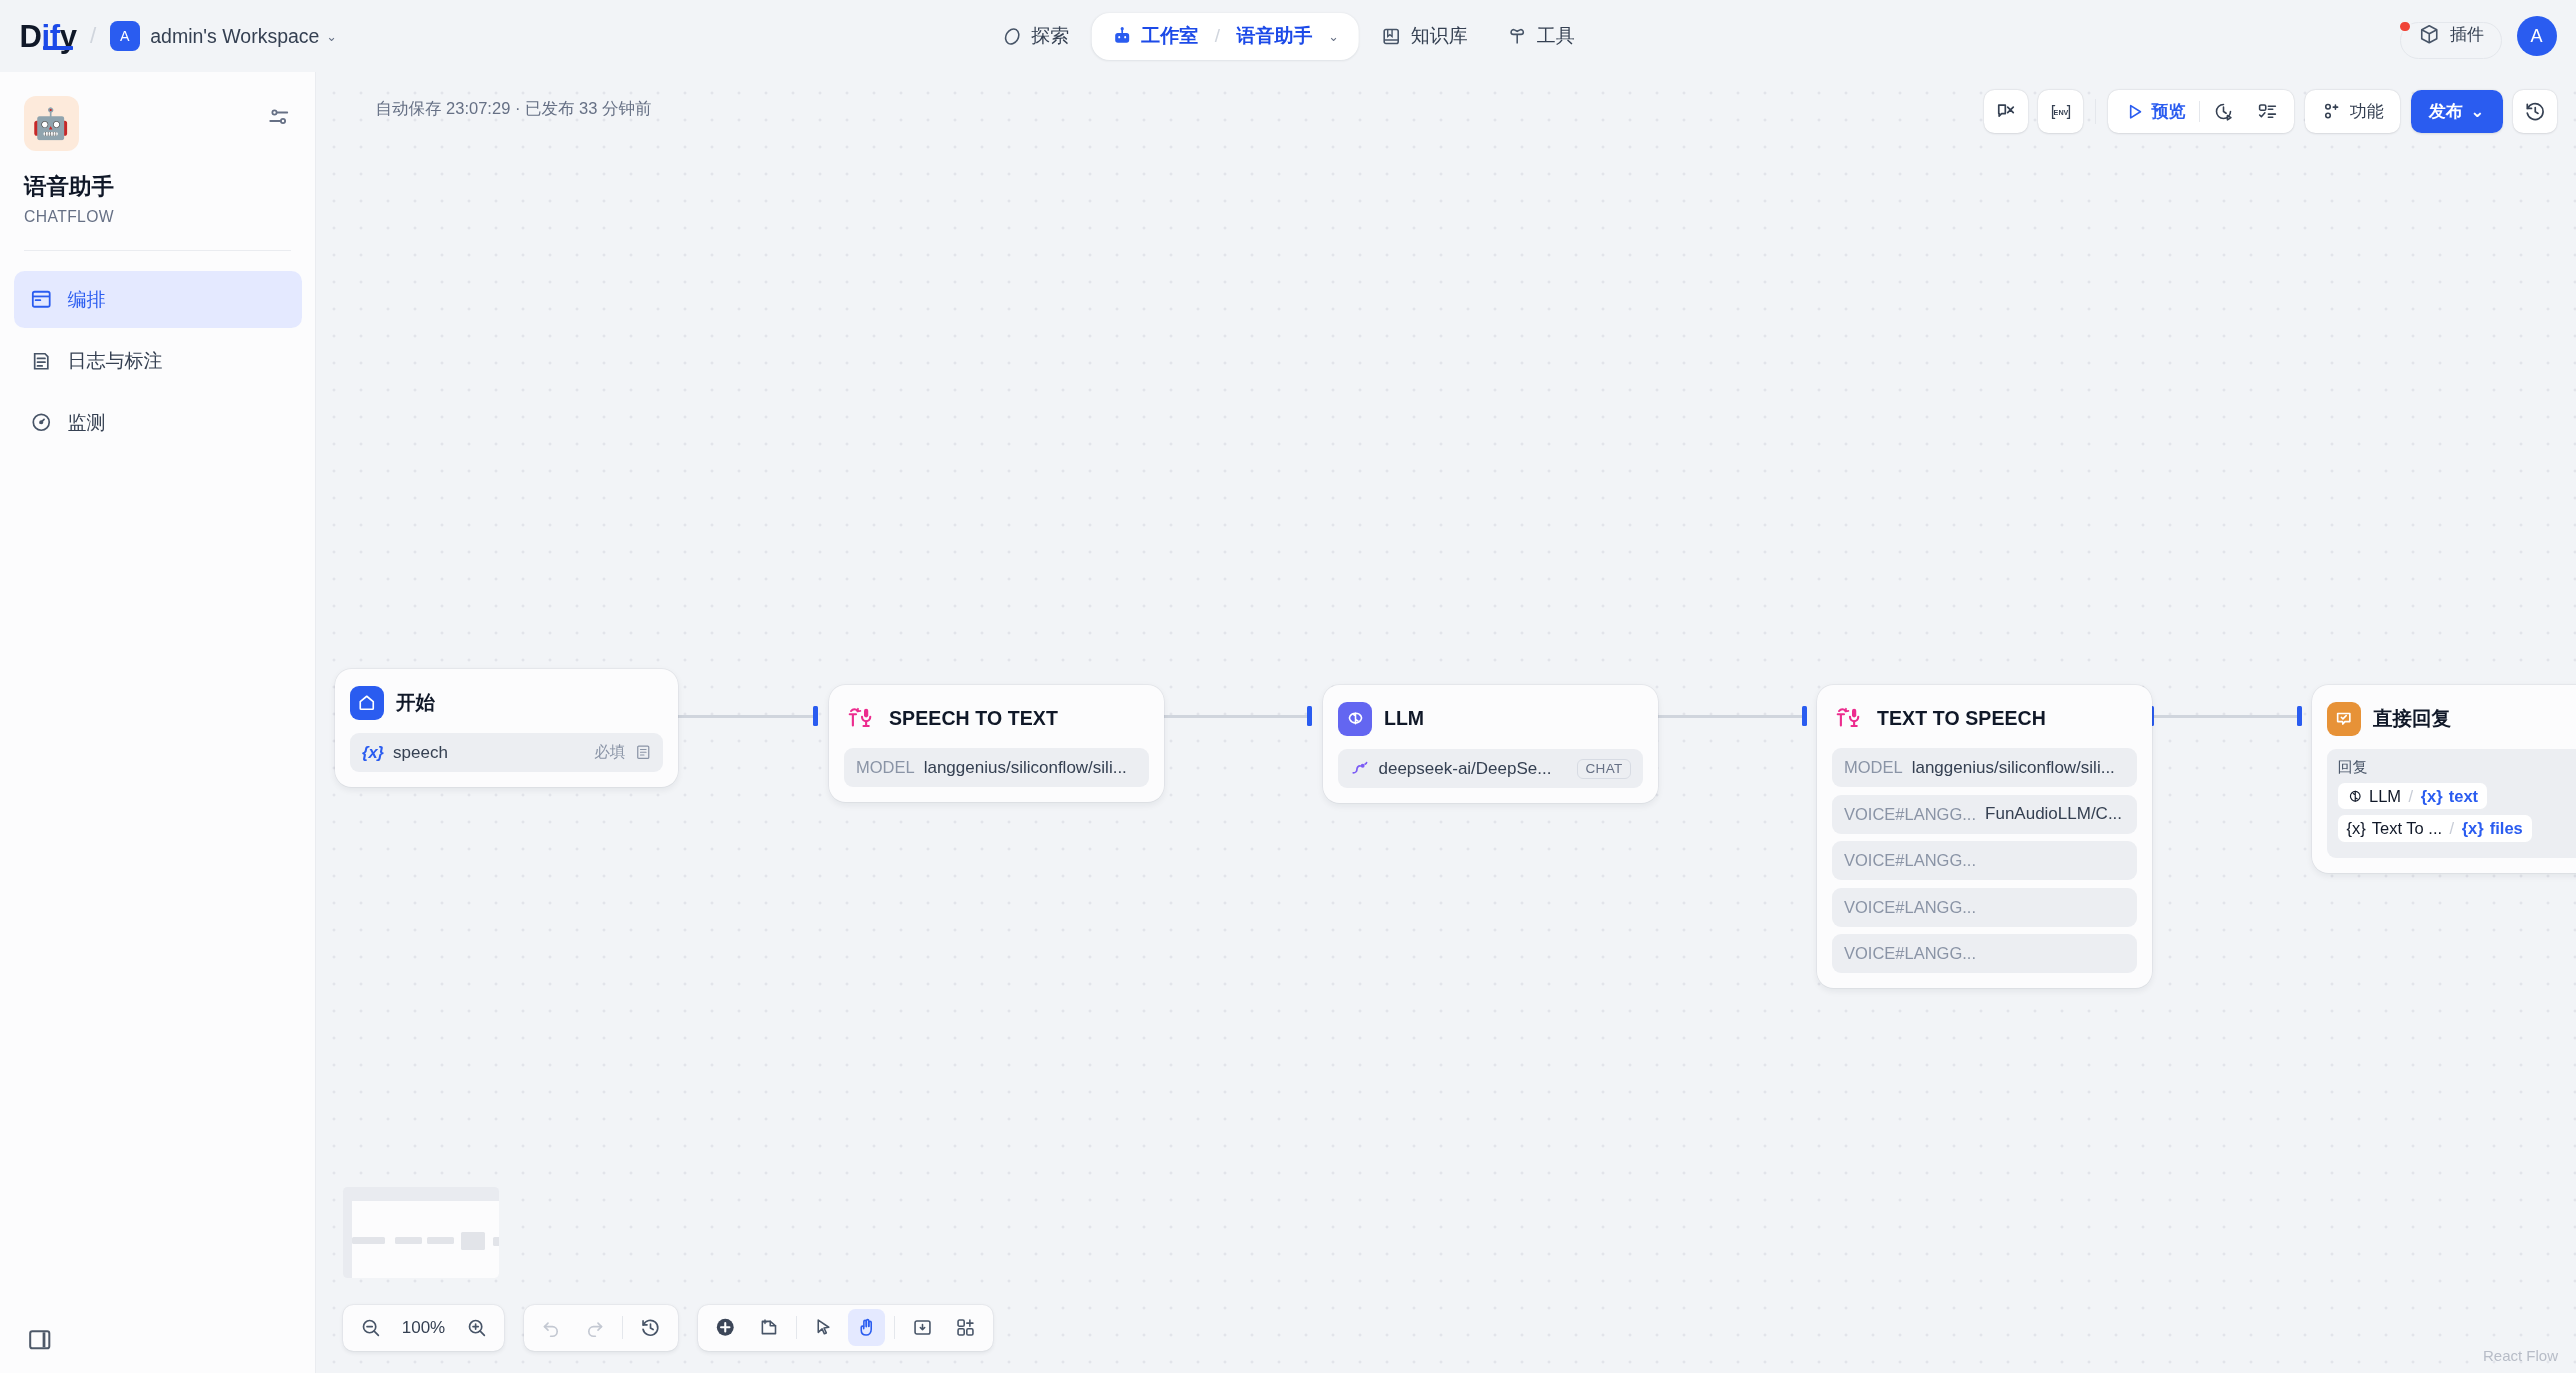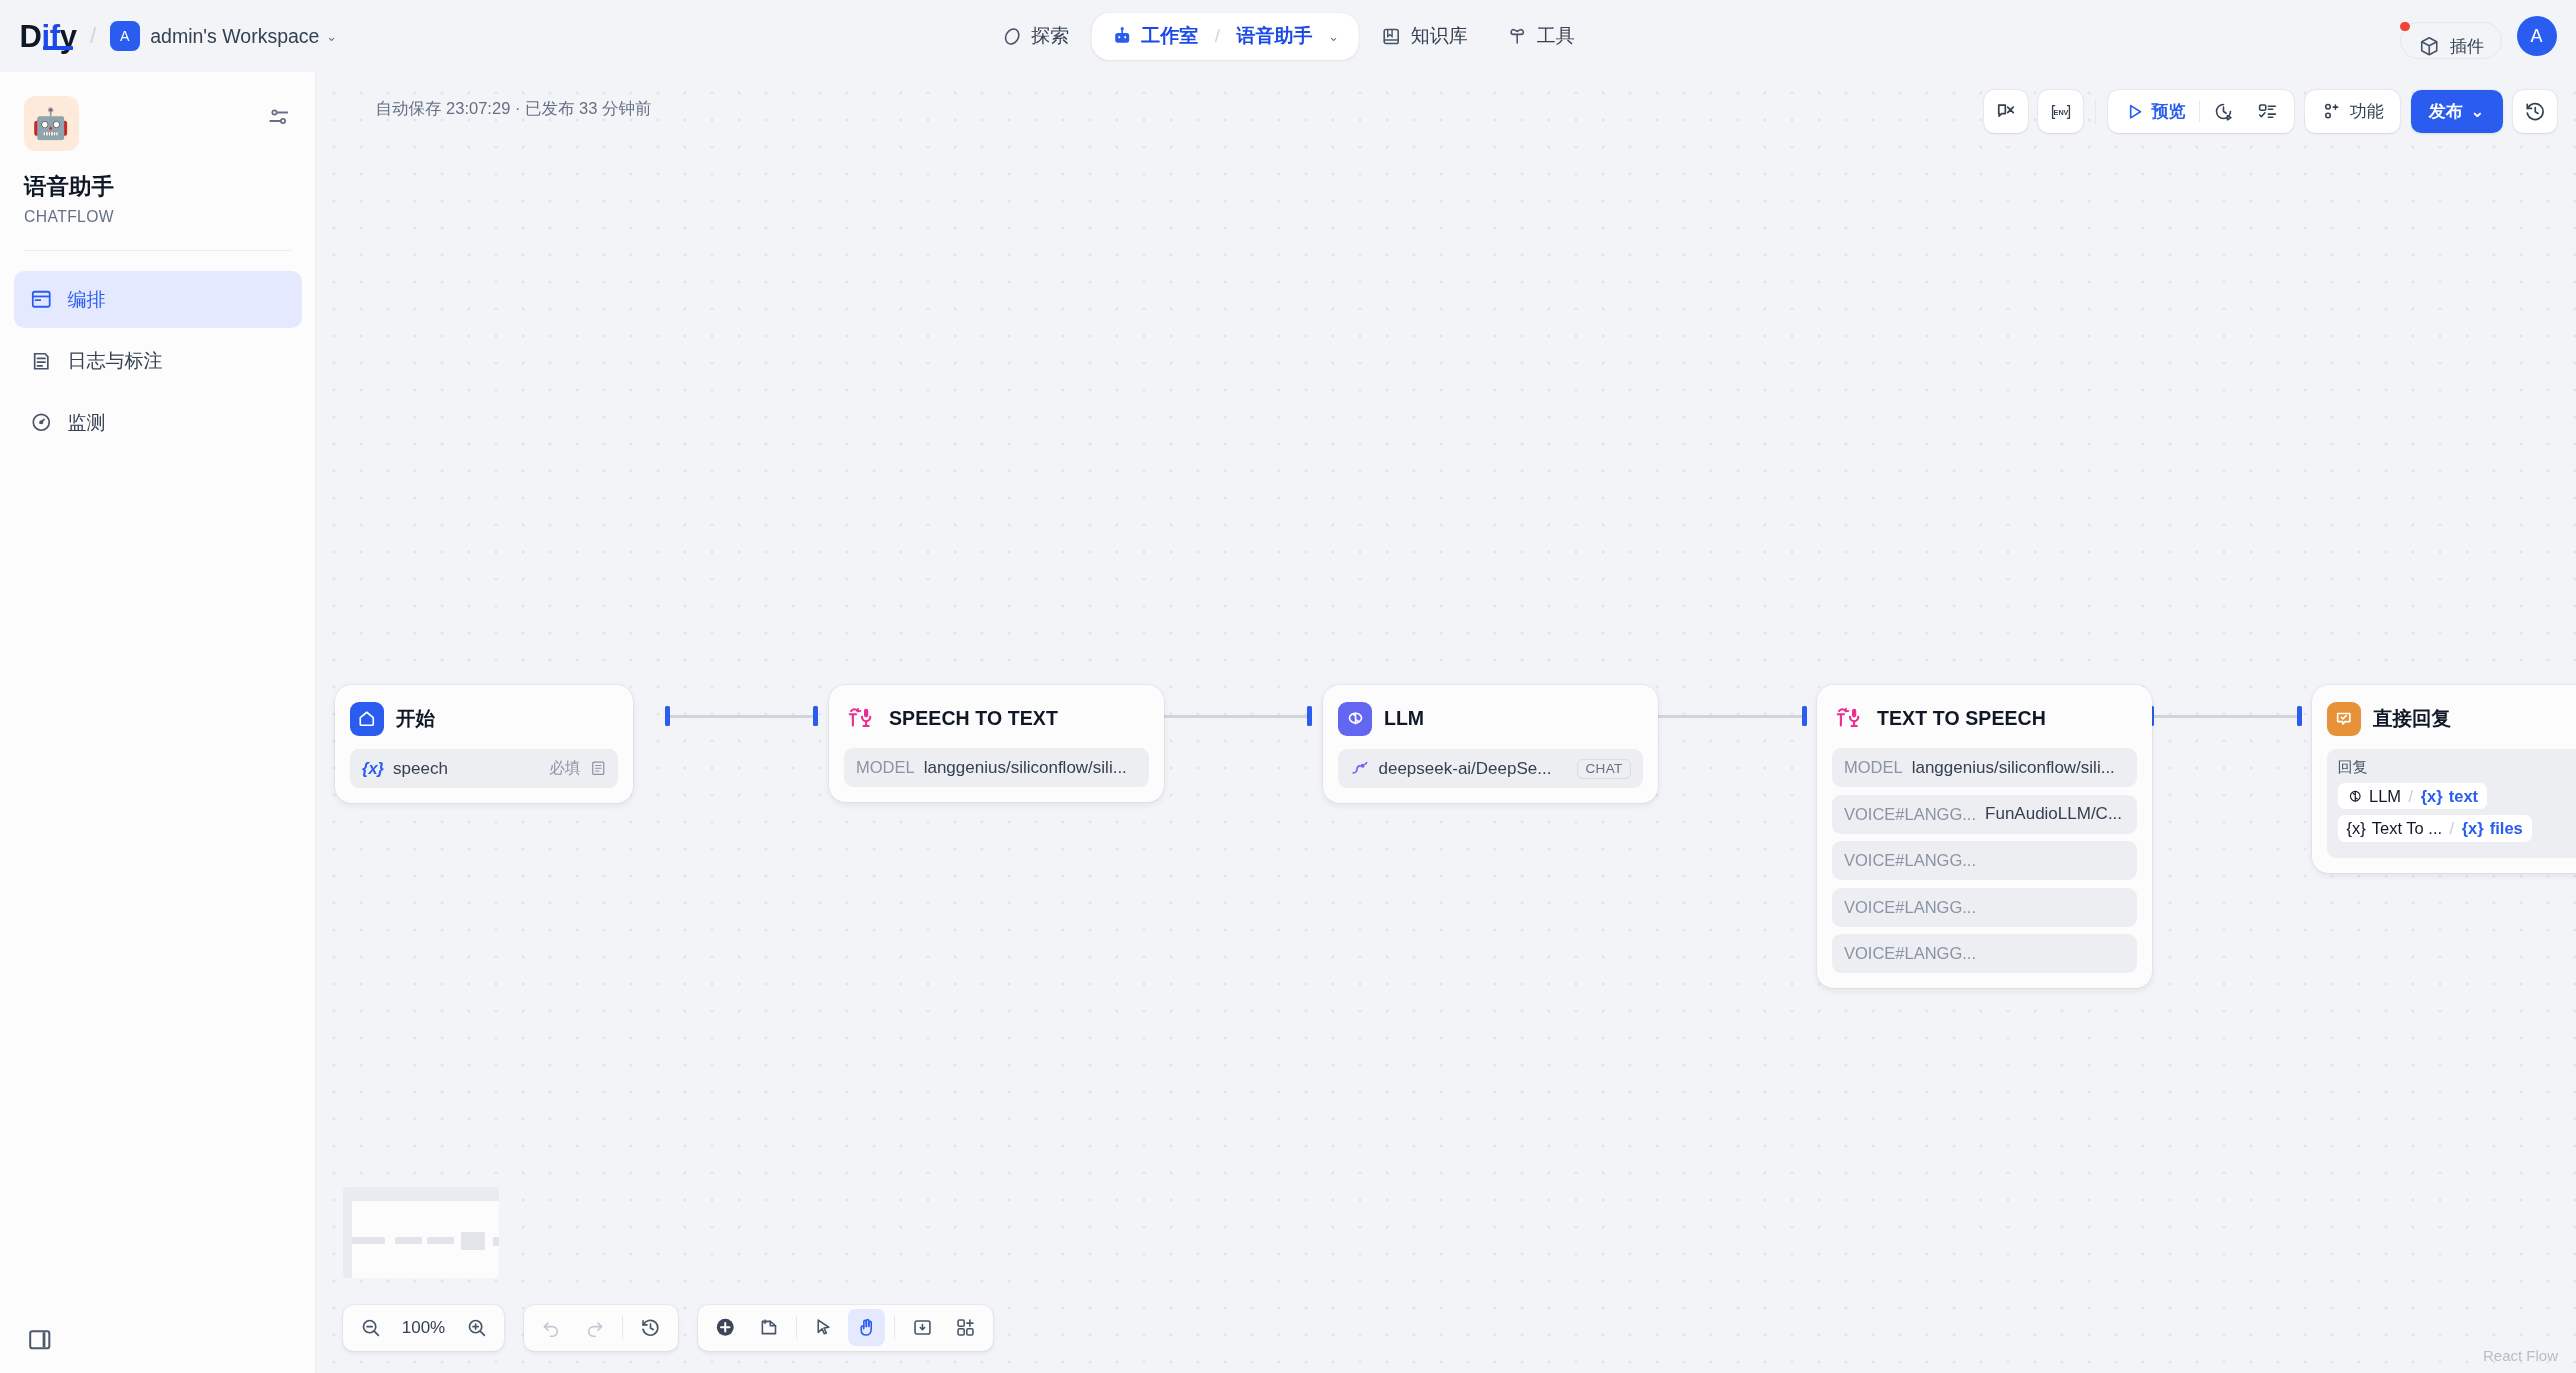--- a/index.html
+++ b/index.html
@@ -38,21 +38,21 @@
     border-radius: 18px; font-size: 19px; color: #354052; cursor: pointer; white-space: nowrap;
   }
   .nav-item.active { background: #fff; color: #1c4ae8; box-shadow: 0 0.7px 2.2px rgba(16,24,40,0.08); padding: 10.5px 19.5px; }
   .nav-item.active .nav-label { color: #1c4ae8; font-weight: 600; }
   .nav-sub-sep { color: #d0d5dd; margin: 0 7.5px; font-weight: 300; }
   .nav-sub { color: #1c4ae8; font-weight: 600; }
   .icn { display: inline-flex; align-items: center; justify-content: center; }
 
   .hdr-right { position: absolute; right: 19.5px; display: flex; align-items: center; gap: 15px; }
   .plugin-btn {
-    position: relative; display: flex; align-items: flex-end; gap: 10px;
+    position: relative; display: flex; align-items: flex-start; gap: 10px;
     height: 37px; padding: 0 16.5px; border: 0.7px solid #e4e7ec; border-radius: 19px;
     background: transparent; font-size: 17px; color: #354052; cursor: pointer; margin-top: 8px;
   }
   .plugin-dot { position: absolute; top: -3px; left: -3px; width: 13.5px; height: 13.5px; border-radius: 50%; background: #f04438; border: 2.2px solid #f2f4f7; }
   .avatar-btn { width: 40px; height: 40px; border-radius: 50%; background: #2a5cf0; color: #fff; display: flex; align-items: center; justify-content: center; font-size: 18px; }
 
   
   .sidebar {
     position: absolute; top: 72px; left: 0; width: 316px; height: 1301px;
     background: #fcfcfd; border-right: 0.7px solid #eaecf0; z-index: 30;
@@ -314,21 +314,21 @@
     <div class="edge-cap" style="left:991px; top:634px;"></div>
 
     <div class="edge" style="left:1340px; top:643px; width:150px;"></div>
     <div class="edge-cap" style="left:1337px; top:634px;"></div>
     <div class="edge-cap" style="left:1486px; top:634px;"></div>
 
     <div class="edge" style="left:1836px; top:643px; width:150px;"></div>
     <div class="edge-cap" style="left:1833px; top:634px;"></div>
     <div class="edge-cap" style="left:1981px; top:634px;"></div>
 
-    <div class="node" style="left:19px; top:613px; width:298px;">
+    <div class="node" style="left:19px; top:597px; width:343px;">
       <div class="node-head">
         <div class="node-badge blue">
           <svg width="19.5" height="19.5" viewBox="0 0 24 24" fill="none" stroke="#fff" stroke-width="2" stroke-linejoin="round">
             <path d="M4 10.5L12 4l8 6.5V19a1 1 0 0 1-1 1H5a1 1 0 0 1-1-1z"></path>
           </svg>
         </div>
         <div class="node-title">开始</div>
       </div>
       <div class="node-row">
         <span class="varx">{x}</span>

